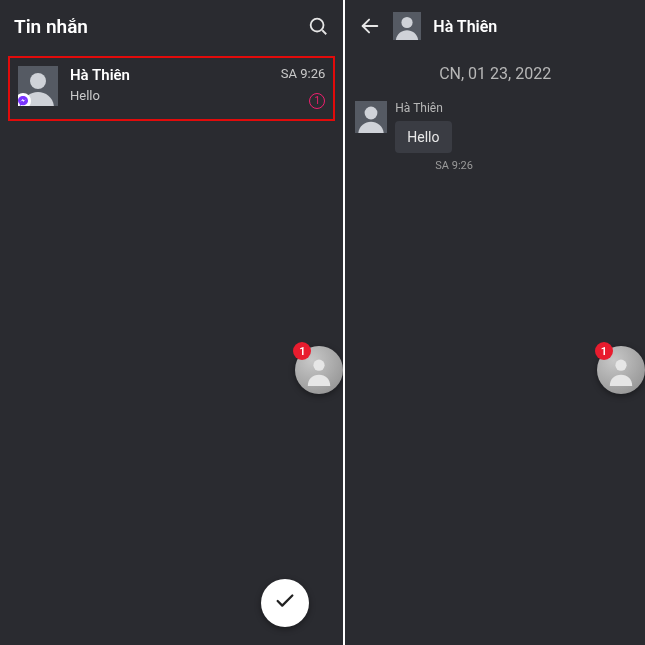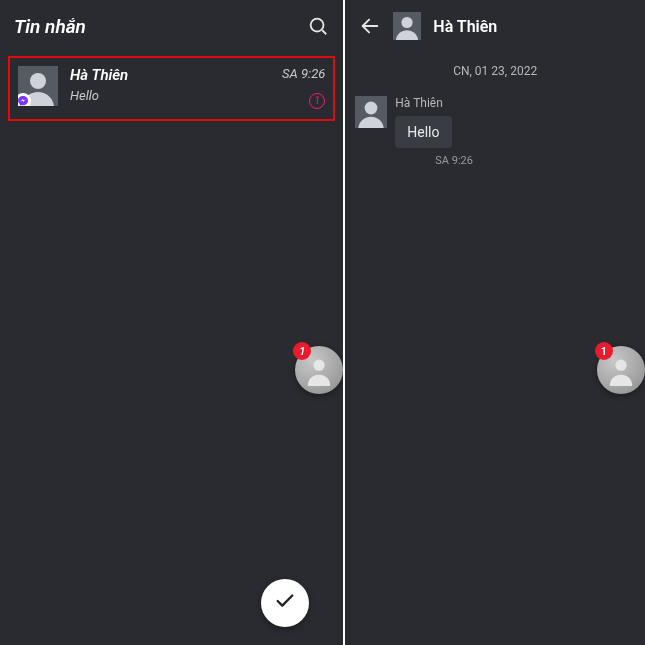--- a/index.html
+++ b/index.html
@@ -10,21 +10,21 @@
     height: 645px;
     overflow: hidden;
     display: flex;
   }
   .panel {
     background: #2a2b30;
     position: relative;
     height: 100%;
     overflow: hidden;
   }
-  .panel-left { width: 372px; border-right: 2px solid #fff; font-style: italic; }
+  .panel-left { width: 372px; border-right: 2px solid #fff; }
   .panel-right { width: 323px; }
 
   
   .header {
     height: 52px;
     display: flex;
     align-items: center;
     padding: 0 14px;
     gap: 12px;
     position: relative;
@@ -128,21 +128,21 @@
     justify-content: center;
     color: #ef1f6e;
     font-size: 10px;
     line-height: 1;
   }
 
   
   .date-sep {
     text-align: center;
     color: #b7b7b7;
-    font-size: 12px;
+    font-size: 16px;
     margin: 12px 0 18px;
   }
   .msg-row {
     display: flex;
     align-items: flex-start;
     gap: 8px;
     padding: 0 10px;
   }
   .msg-avatar {
     width: 32px;

